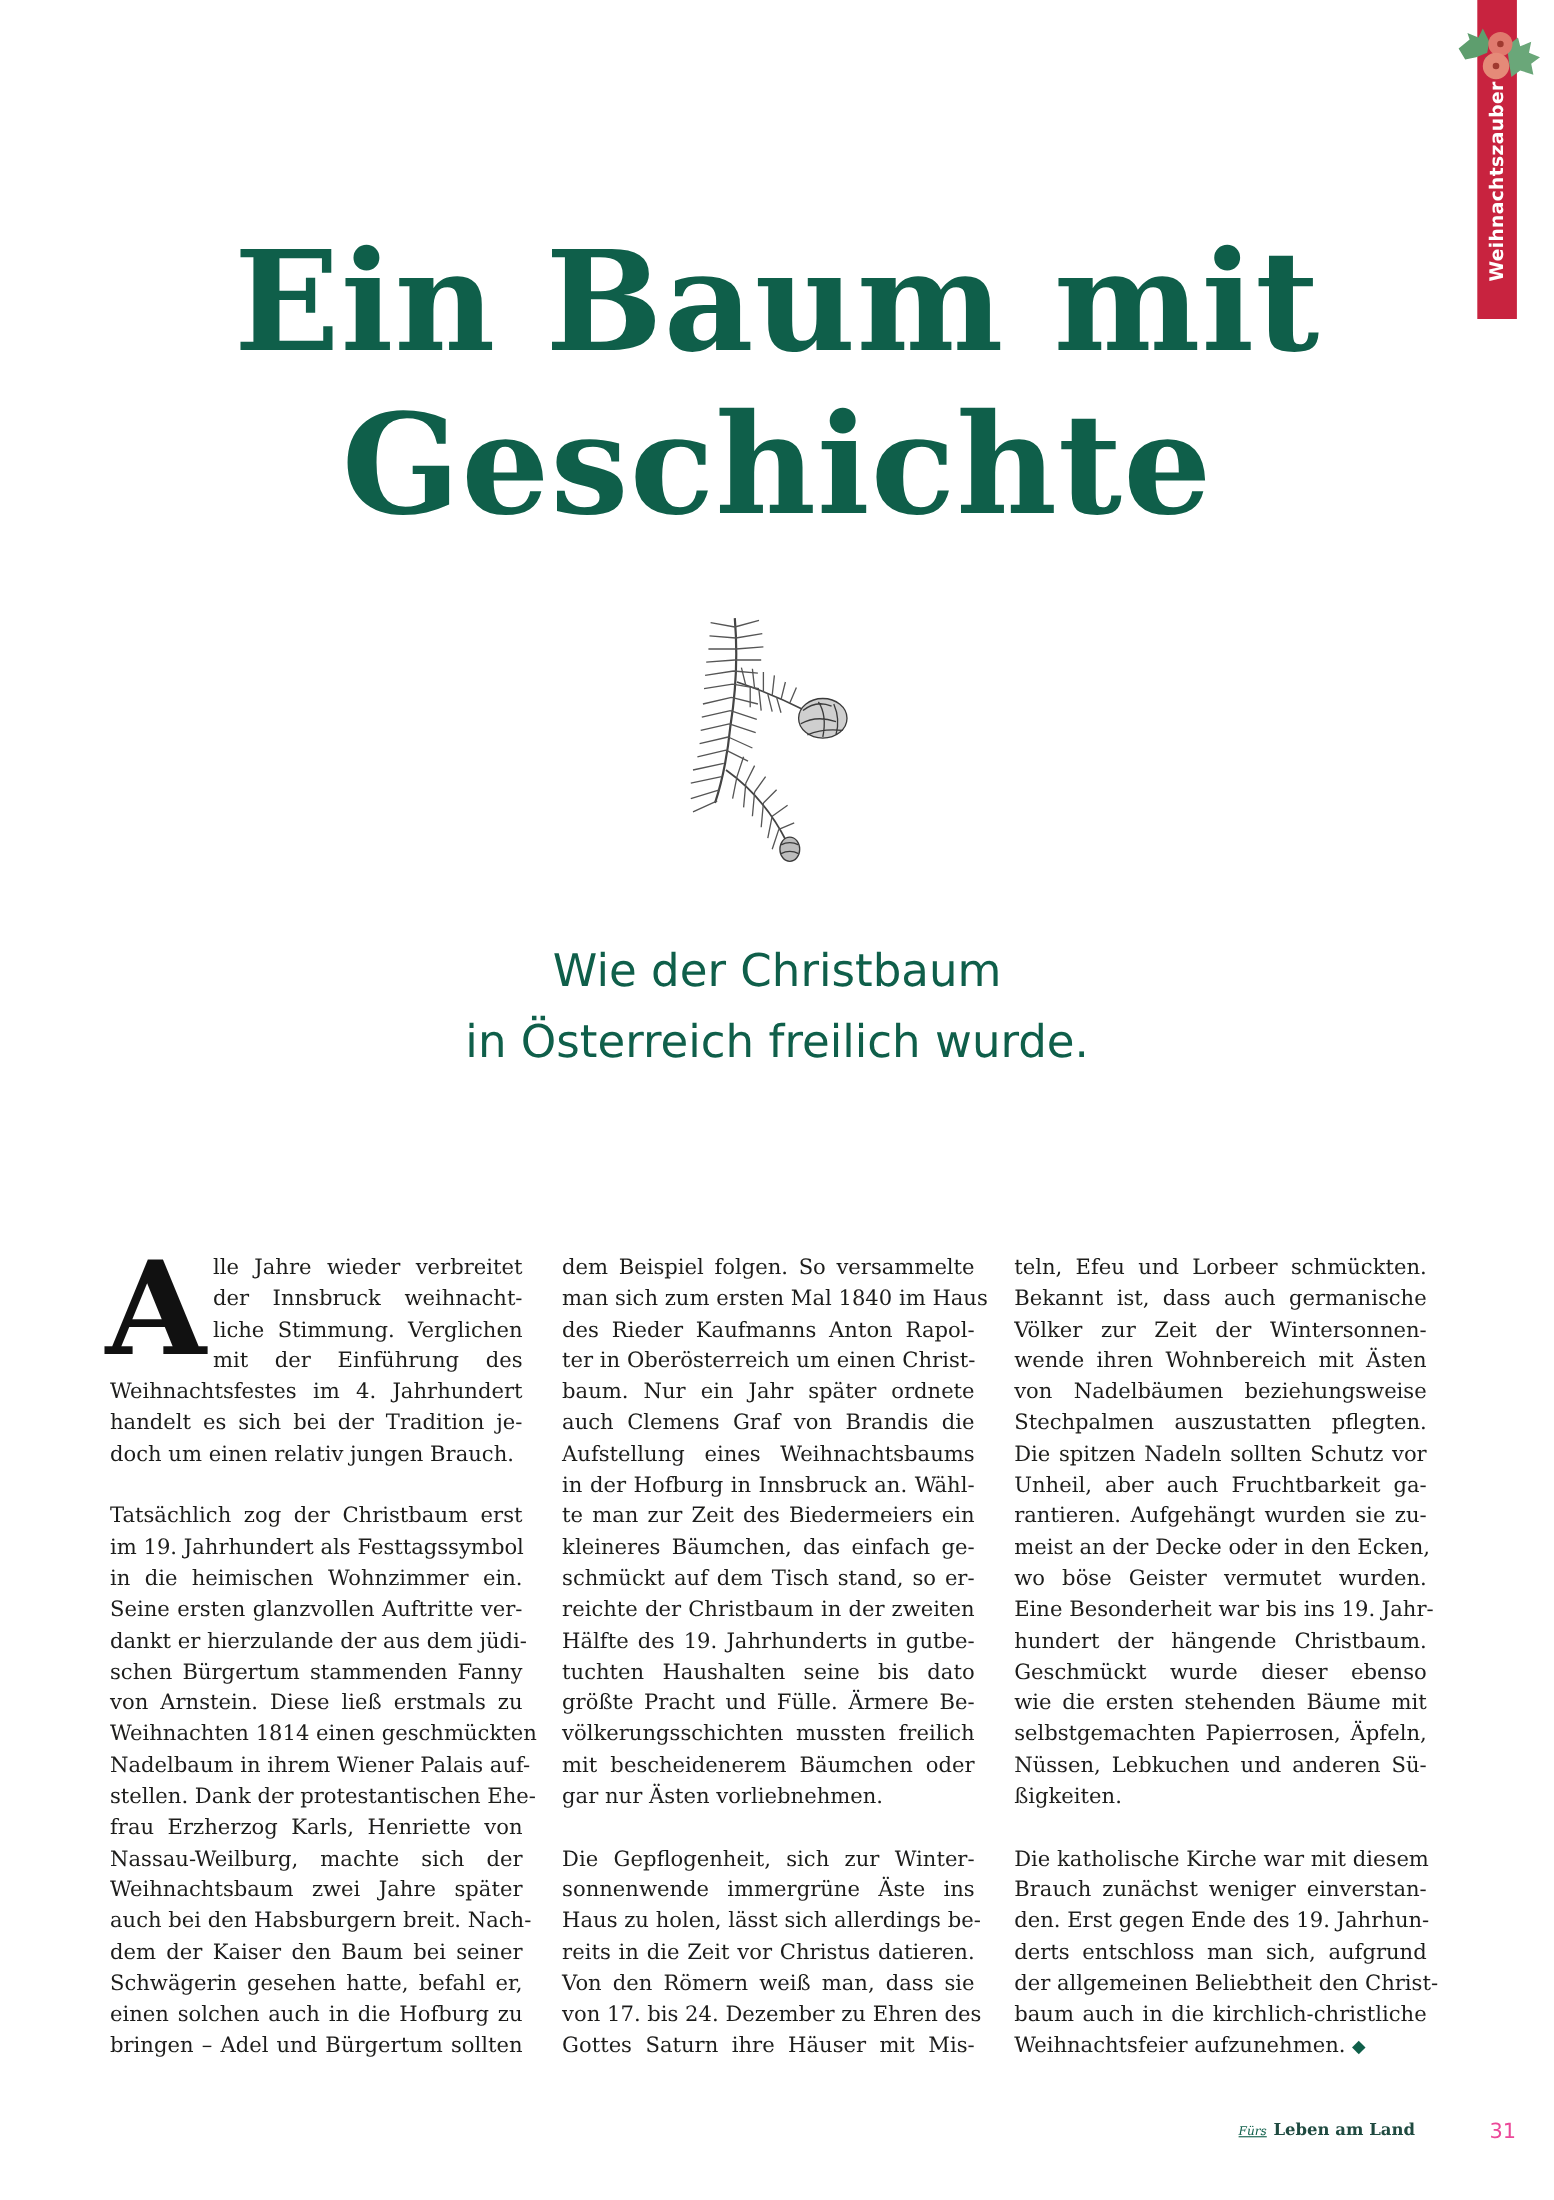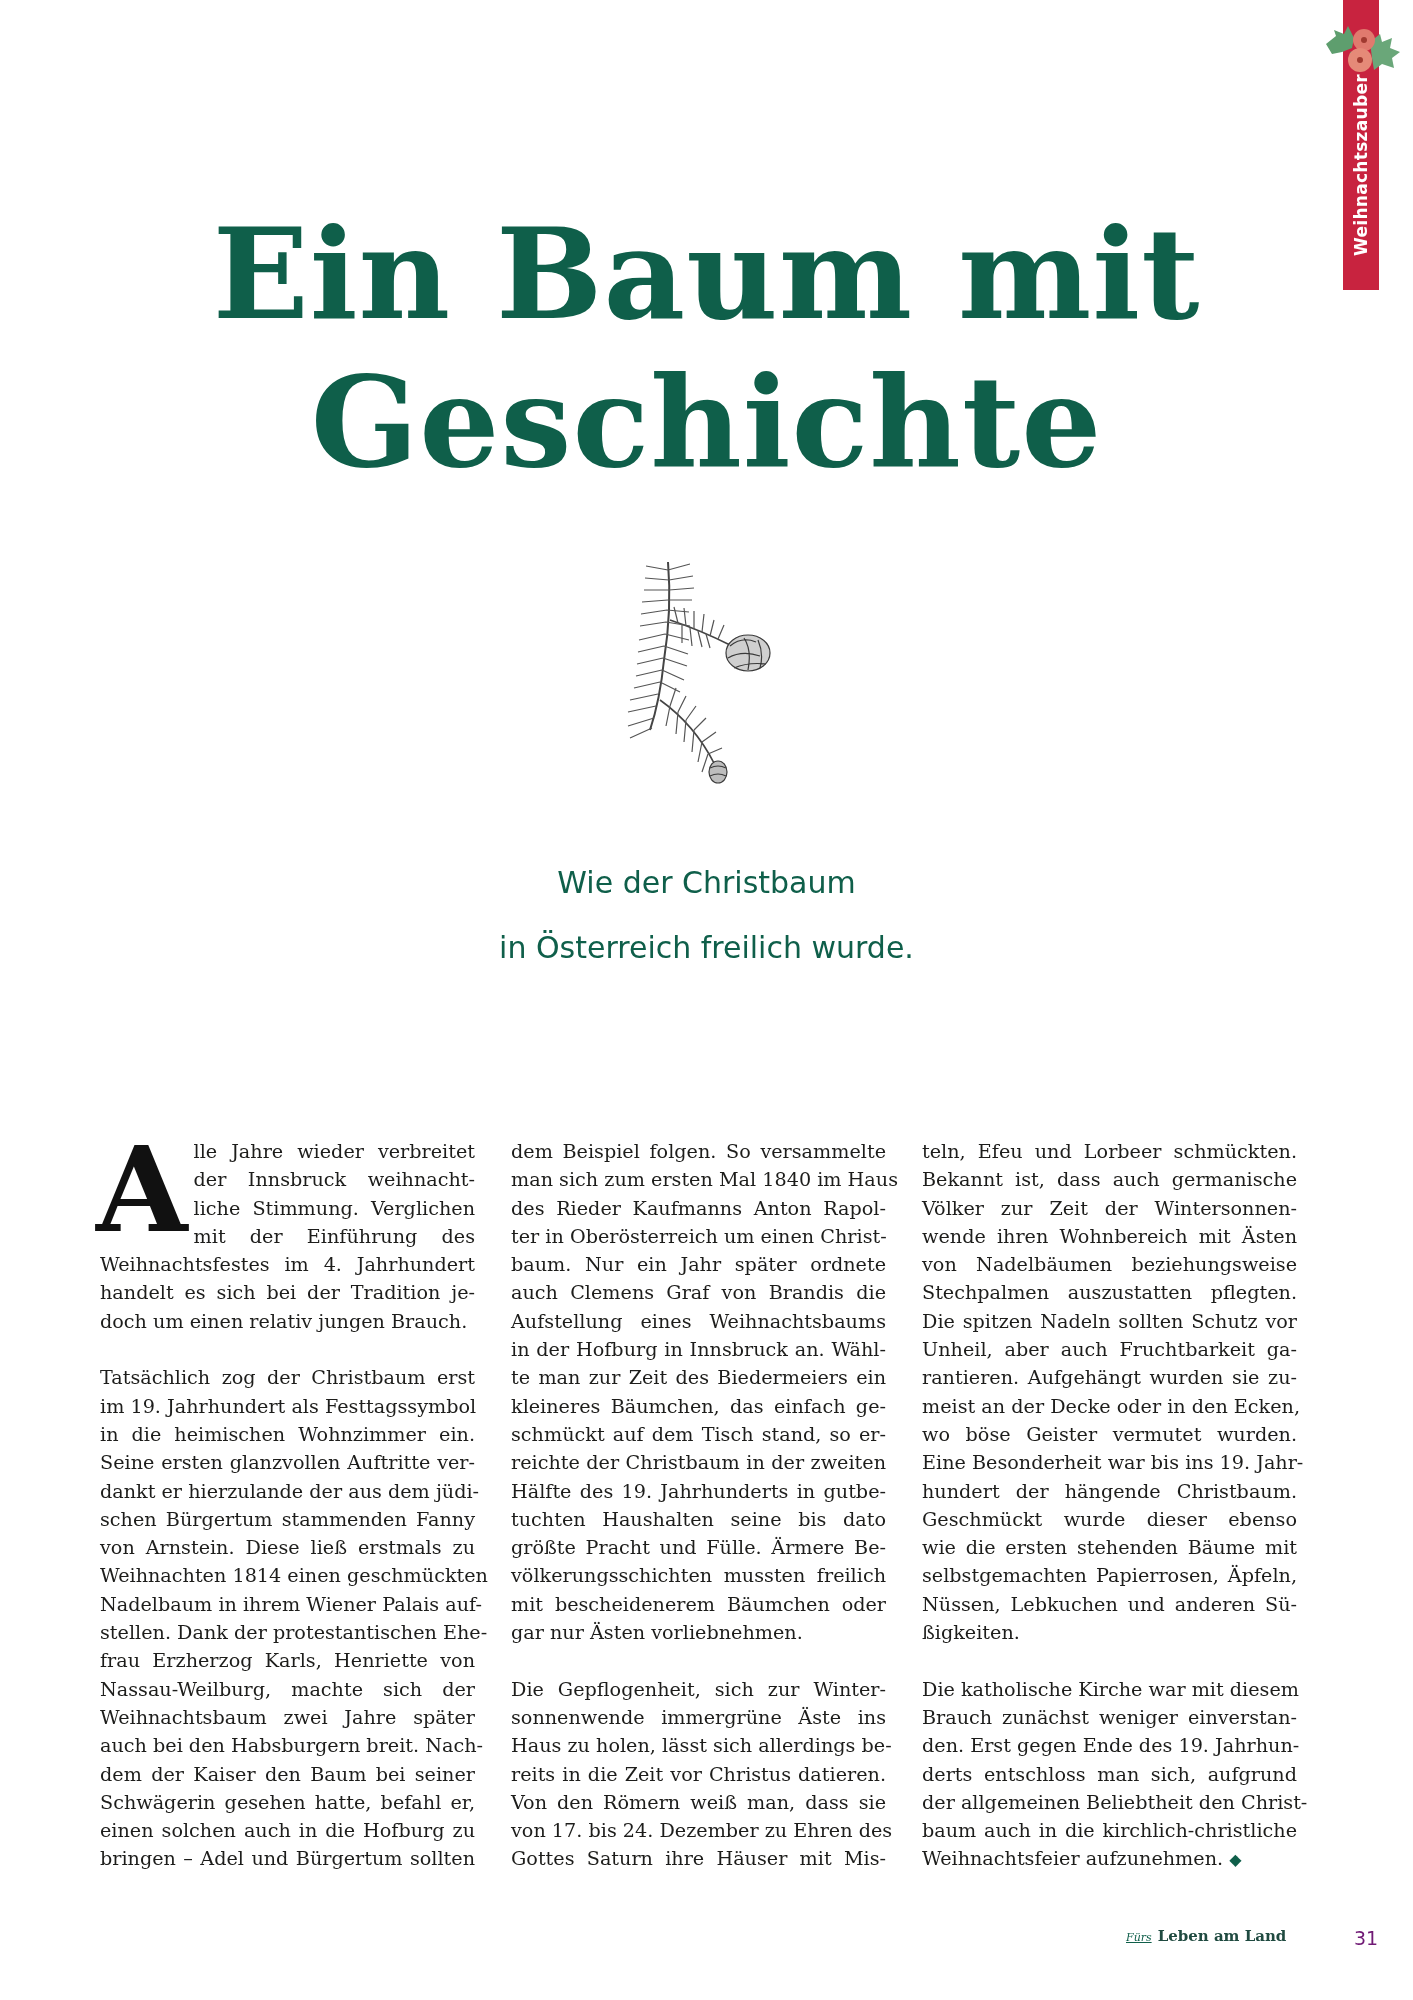--- a/index.html
+++ b/index.html
@@ -19,21 +19,21 @@
   .holly { position: absolute; left: 1322px; top: 22px; width: 80px; height: 56px; }
   .title {
     position: absolute; left: 0; top: 200px; width: 1413px; text-align: center;
     color: #0f5f4a; font-family: "DejaVu Serif", serif; font-weight: bold;
     font-size: 126px; line-height: 148px; letter-spacing: 1px;
   }
   .title div { white-space: nowrap; }
   .sprig { position: absolute; left: 620px; top: 550px; width: 190px; height: 250px; }
   .subtitle {
     position: absolute; left: 0; top: 850px; width: 1413px; text-align: center;
-    color: #0f5f4a; font-family: "DejaVu Sans", sans-serif; font-size: 30px; line-height: 65px;
+    color: #0f5f4a; font-family: "DejaVu Sans", sans-serif; font-size: 41px; line-height: 65px;
   }
   .col {
     position: absolute; top: 1138px; width: 375px;
     font-family: "DejaVu Serif", serif; font-size: 19.2px; line-height: 28.3px;
     text-align: justify; color: #1d1d1b; hyphens: manual;
   }
   .col p { margin: 0 0 28.3px 0; }
   .col .line { display: block; text-align: justify; text-align-last: justify; white-space: nowrap; overflow: visible; }
   .col .line.last { text-align-last: left; }
   .c1 { left: 100px; }
@@ -47,21 +47,21 @@
   .footer {
     position: absolute; top: 1927px; left: 1110px; width: 250px; height: 30px;
     display: flex; align-items: baseline; justify-content: flex-start; margin-left: 16px;
   }
   .footer-fuers {
     font-family: "DejaVu Serif", serif; font-style: italic; font-size: 11px; color: #0f5f4a;
     text-decoration: underline; margin-right: 6px;
   }
   .footer-mag { font-family: "DejaVu Serif", serif; font-weight: bold; font-size: 15px; color: #1f4a40; }
   .footer-page {
-    position: absolute; left: 228px; font-family: "DejaVu Sans", sans-serif; font-size: 19px; color: #701a75;
+    position: absolute; left: 228px; font-family: "DejaVu Sans", sans-serif; font-size: 19px; color: #ec4899;
   }
 </style>
 </head>
 <body>
 
 <div class="ribbon">
   <span class="ribbon-text">Weihnachtszauber</span>
 </div>
 <svg class="holly" viewBox="0 0 80 56">
   <path d="M4 22 L14 14 L12 8 L22 12 L26 4 L32 16 L30 26 L20 30 L10 32 Z" fill="#5e9e6e"></path>

